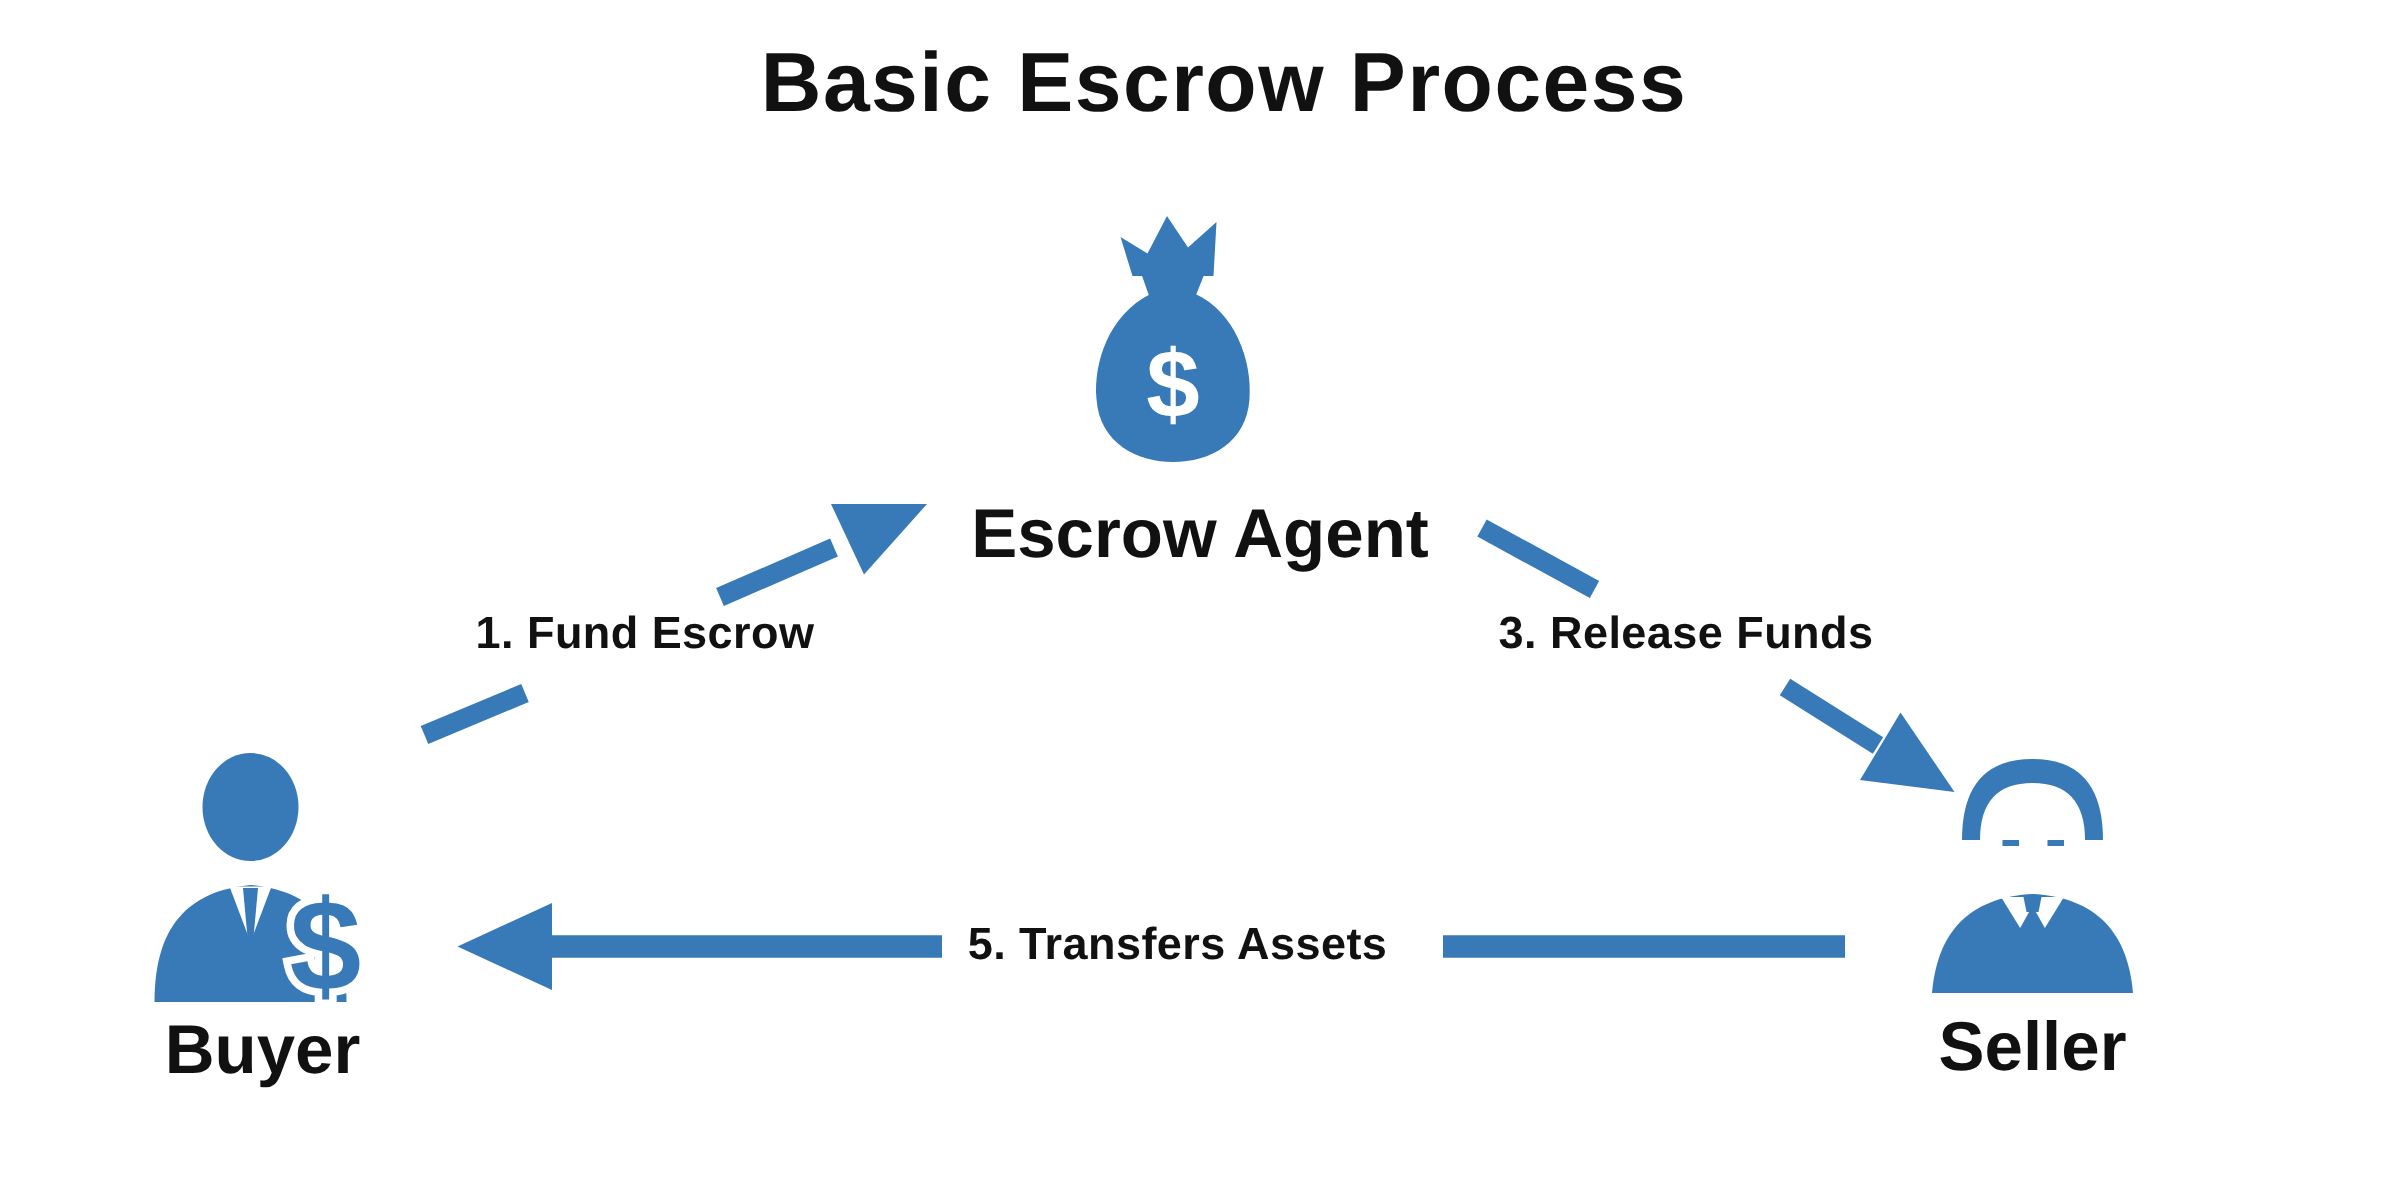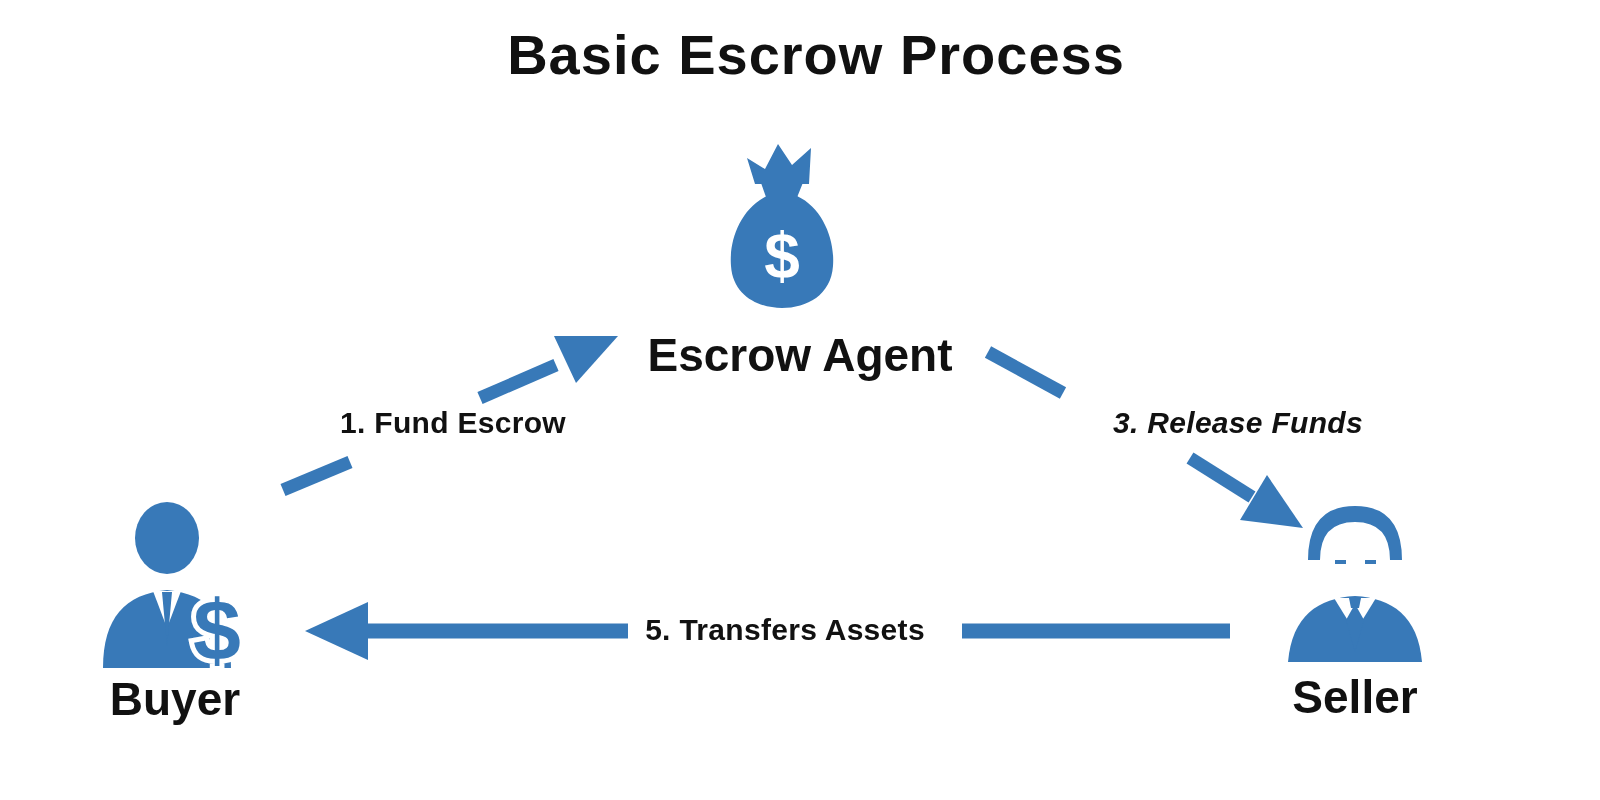--- a/index.html
+++ b/index.html
@@ -105,17 +105,17 @@
     <path class="accent-fill" d="M10,164 C14,118 40,100 77,98 C114,100 140,118 144,164 Z"></path>
     <polygon fill="#ffffff" points="56,100 98,100 77,134"></polygon>
     <polygon class="accent-fill" points="71,100 83,100 81,110 73,110"></polygon>
     <polygon class="accent-fill" points="77,106 86,122 77,154 68,122"></polygon>
   </svg>
 
   <div class="label node-label" style="left:800px;top:328px;">Escrow Agent</div>
   <div class="label node-label" style="left:1355px;top:670px;">Seller</div>
   <div class="label node-label" style="left:175px;top:672px;">Buyer</div>
 
-  <div class="label step-label" style="left:453px;top:406px;">1. Fund Escrow</div>
+  <div class="label step-label" style="left:430px;top:406px;">1. Fund Escrow</div>
   <div class="label step-label" style="left:785px;top:613px;">5. Transfers Assets</div>
-  <div class="label step-label" style="left:1238px;top:406px;font-style:italic;">3.  Release Funds</div>
+  <div class="label step-label" style="left:1124px;top:406px;">3.  Release Funds</div>
 
 </div>
 
 </body></html>

